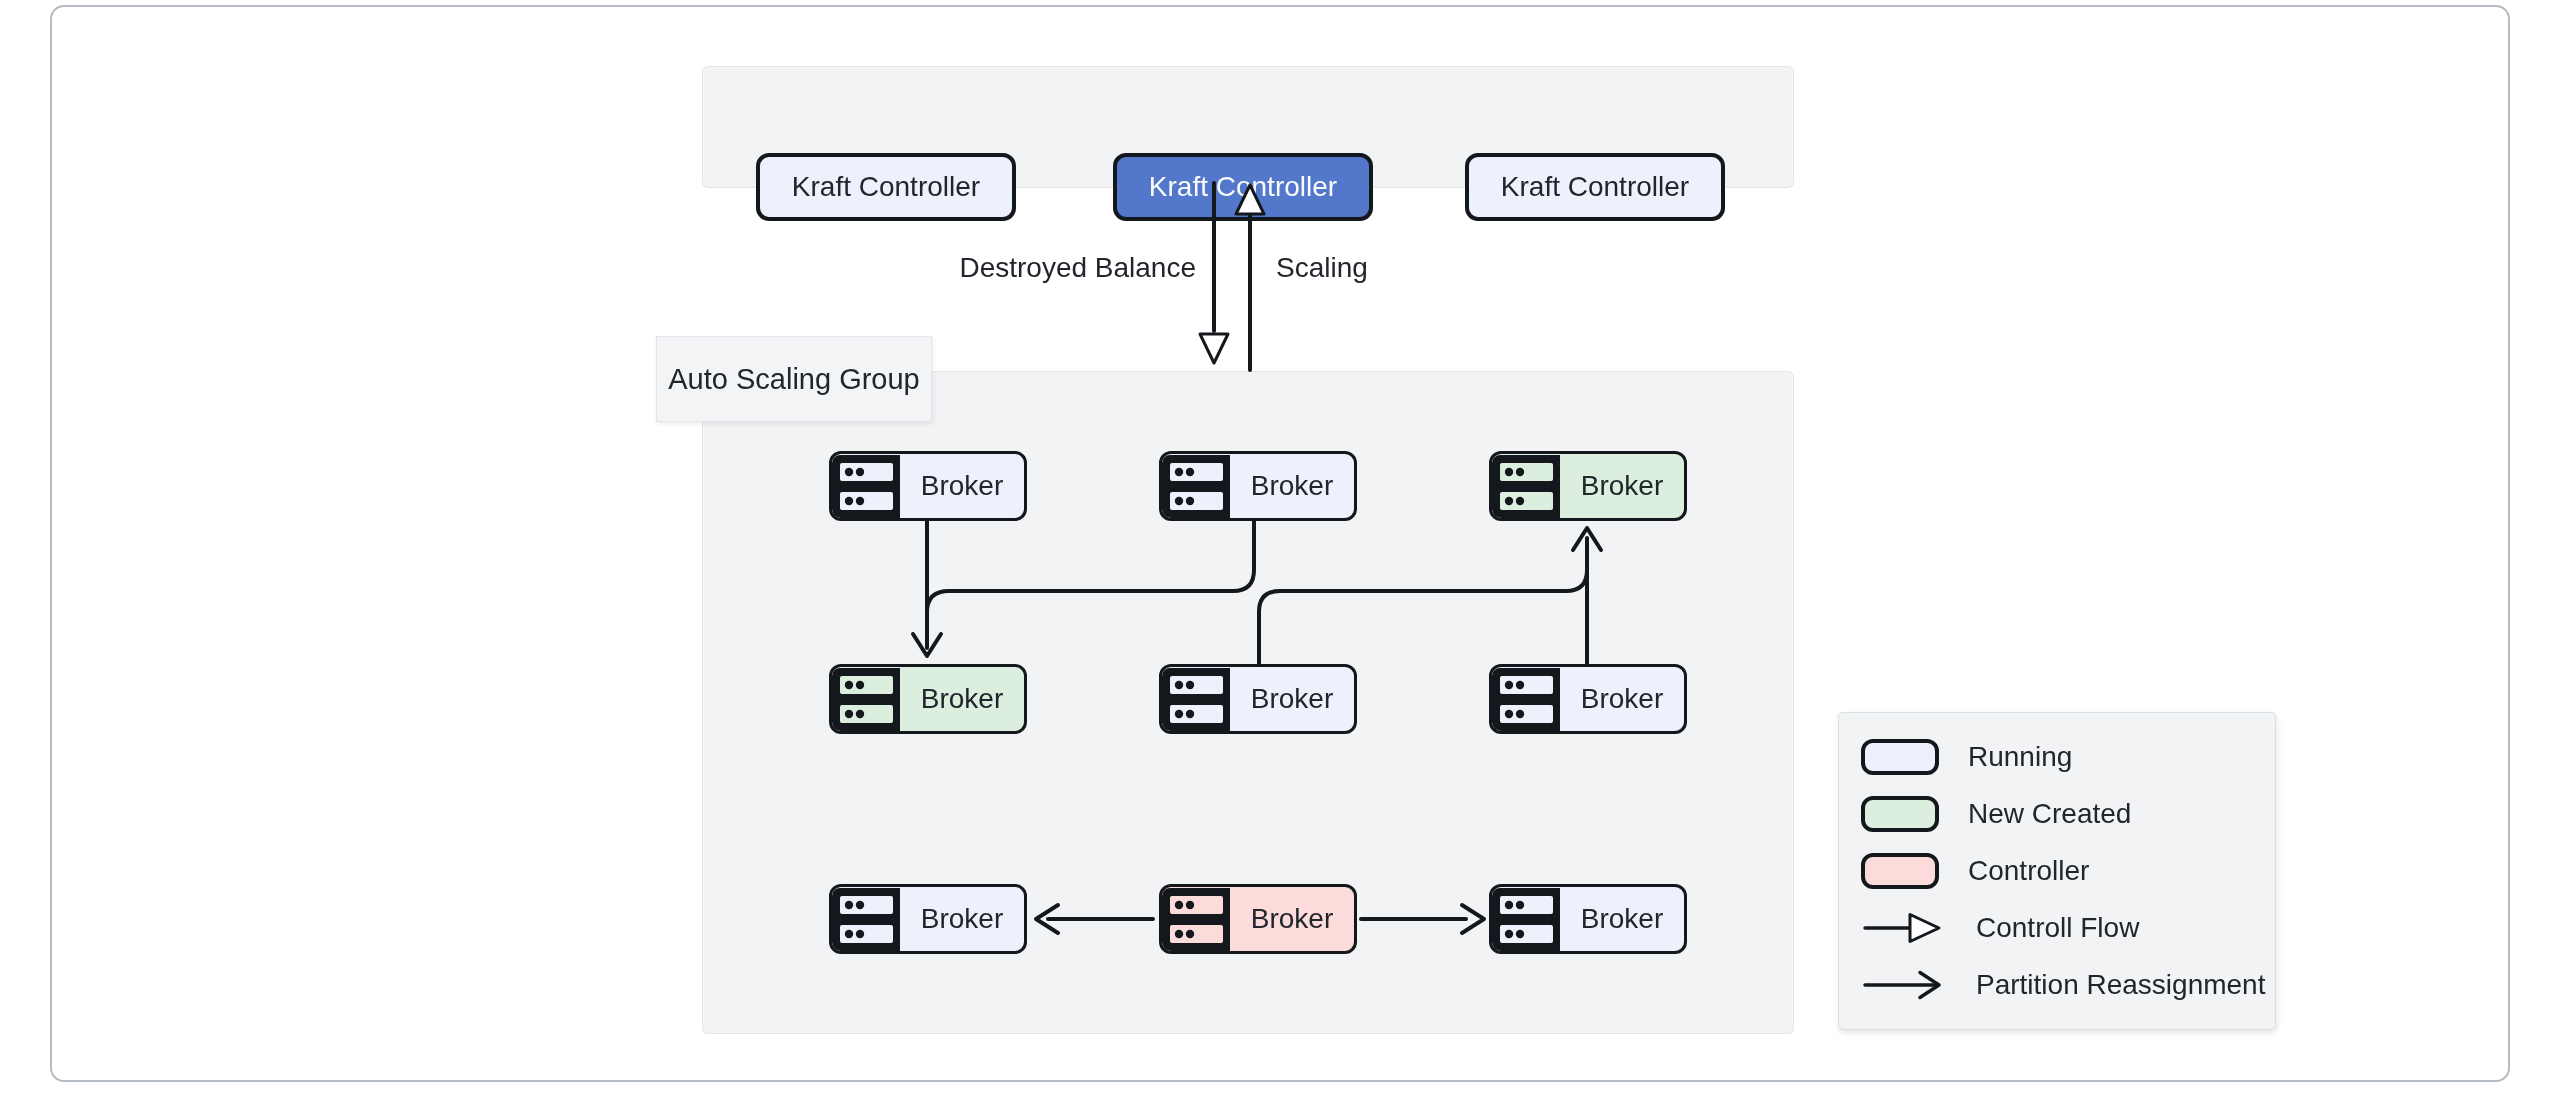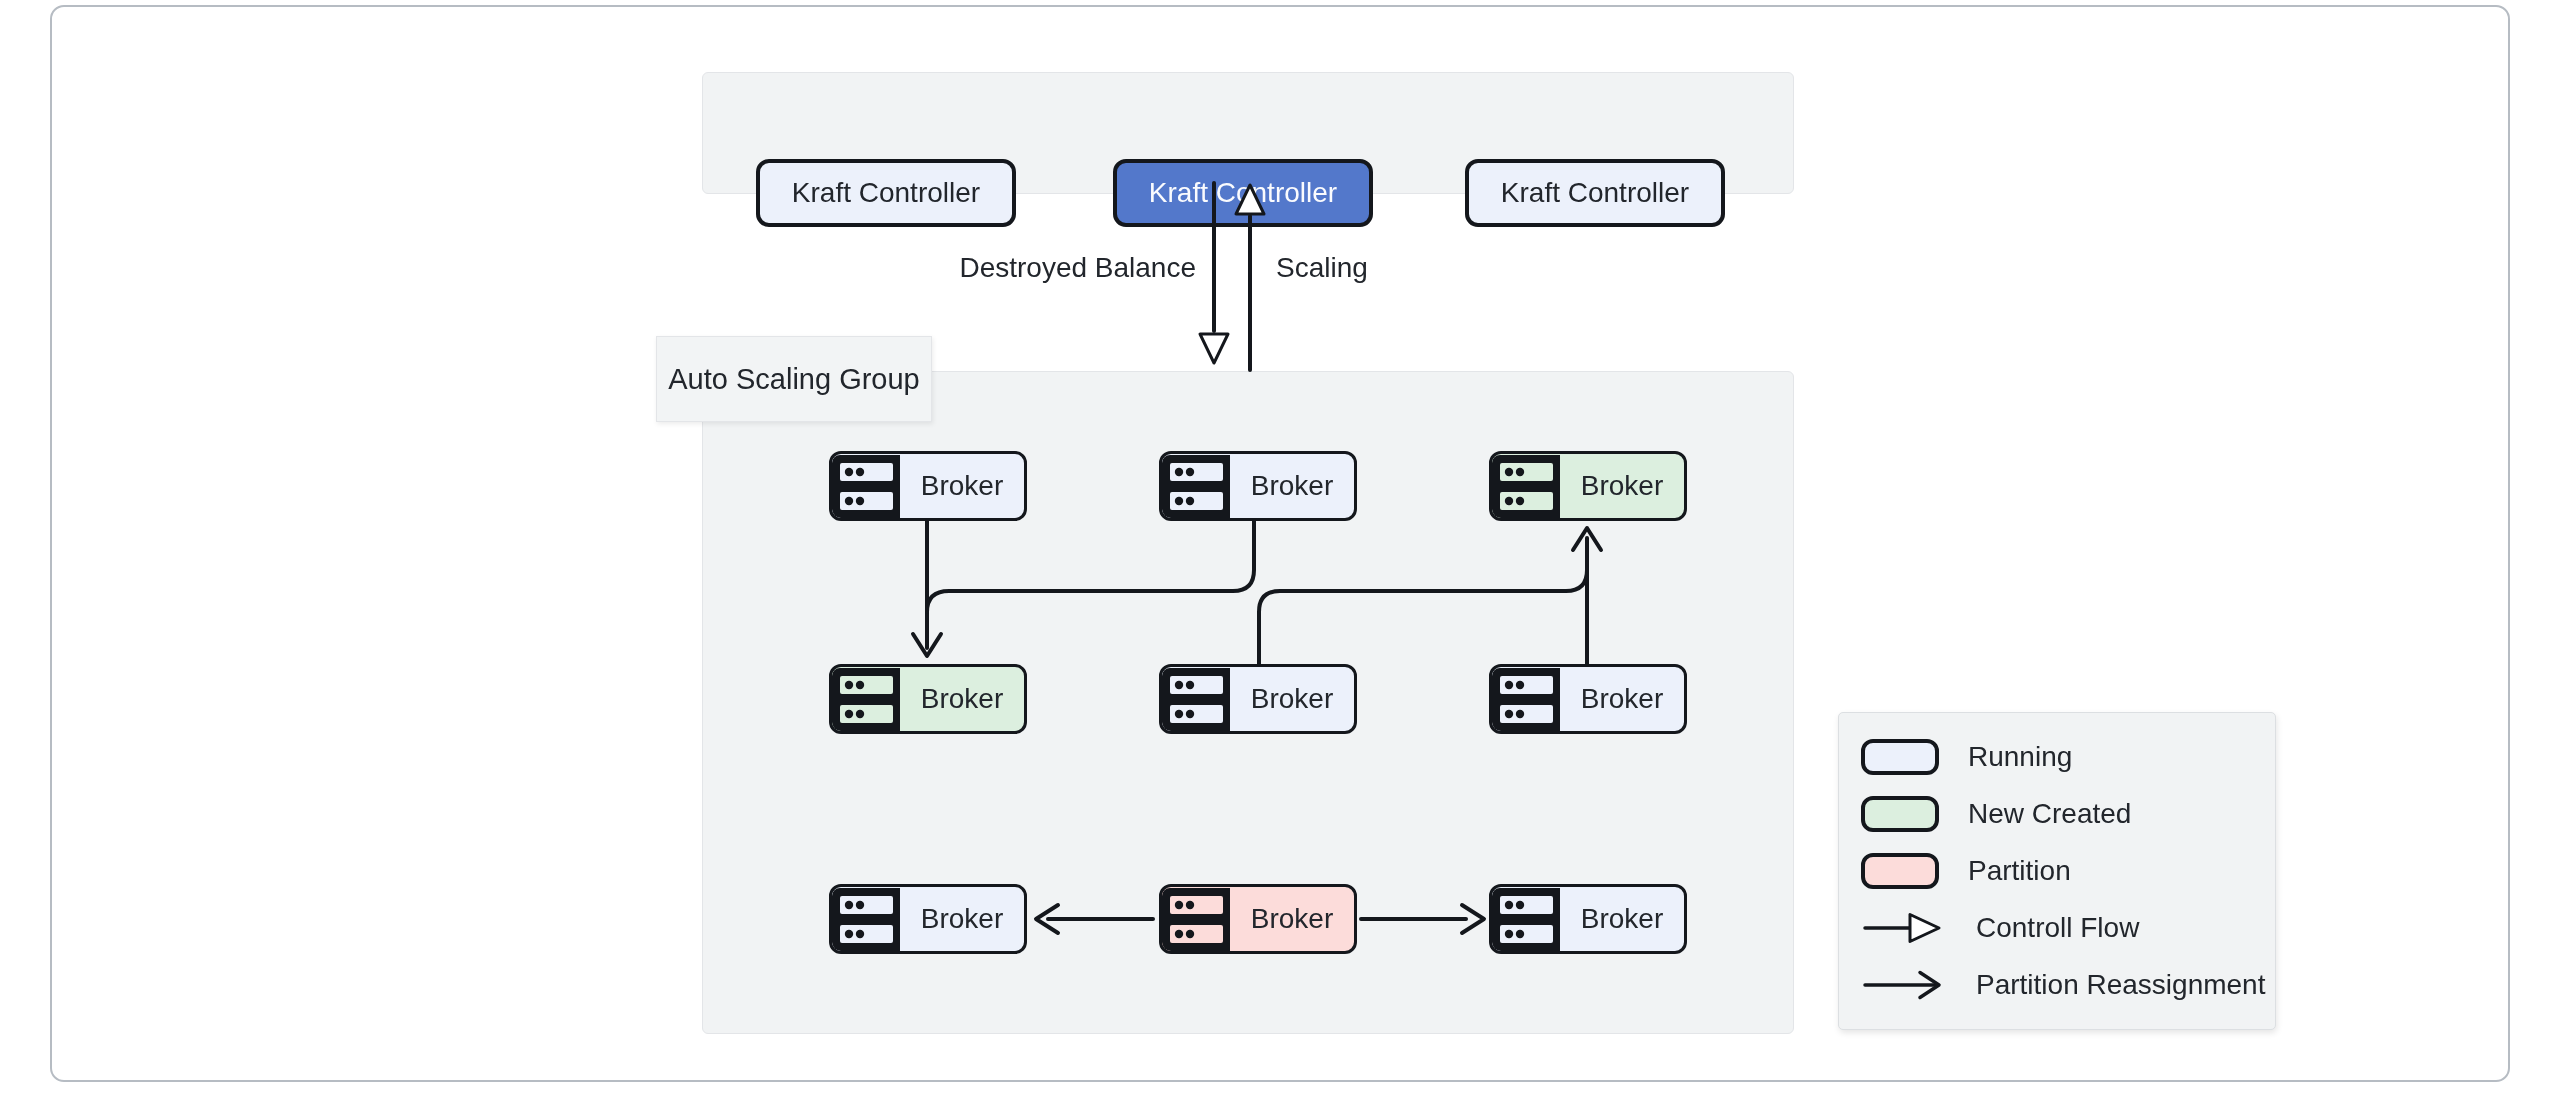--- a/index.html
+++ b/index.html
@@ -10,21 +10,21 @@
   }
   .frame{
     position:absolute;left:50px;top:5px;width:2460px;height:1077px;
     border:2.5px solid var(--frame-border,#b6bcc3);border-radius:14px;
     pointer-events:none;box-sizing:border-box;
   }
   .container{
     position:absolute;background:var(--container-bg,#f1f3f4);
     border:1.5px solid var(--container-border,#e3e5e8);border-radius:6px;box-sizing:border-box;
   }
-  .controllers{left:702px;top:72px;width:1092px;height:122px;}
+  .controllers{left:702px;top:66px;width:1092px;height:122px;}
   .asg{left:702px;top:371px;width:1092px;height:663px;}
   .asg-label{
     position:absolute;left:656px;top:336px;width:276px;height:86px;
     background:var(--label-box-bg,#f2f4f5);border:1.5px solid var(--container-border,#e3e5e8);
     display:flex;align-items:center;justify-content:center;font-size:29px;
     box-shadow:1px 2px 5px rgba(0,0,0,.08);box-sizing:border-box;
   }
   .ctrl{
     position:absolute;top:86px;width:260px;height:68px;box-sizing:border-box;
     border:4px solid var(--ink,#14171c);border-radius:13px;
@@ -237,21 +237,21 @@
     <div class="legend-item">
       <span class="lswatch running"></span>
       <span class="llabel">Running</span>
     </div>
     <div class="legend-item">
       <span class="lswatch new"></span>
       <span class="llabel">New Created</span>
     </div>
     <div class="legend-item">
       <span class="lswatch destroyed"></span>
-      <span class="llabel">Partition</span>
+      <span class="llabel">Controller</span>
     </div>
     <div class="legend-item">
       <svg class="larrow" viewBox="0 0 86 44">
         <path d="M4 22 H48"></path>
         <polygon points="78,22 49,8.5 49,35.5"></polygon>
       </svg>
       <span class="llabel">Controll Flow</span>
     </div>
     <div class="legend-item">
       <svg class="larrow" viewBox="0 0 86 44">

